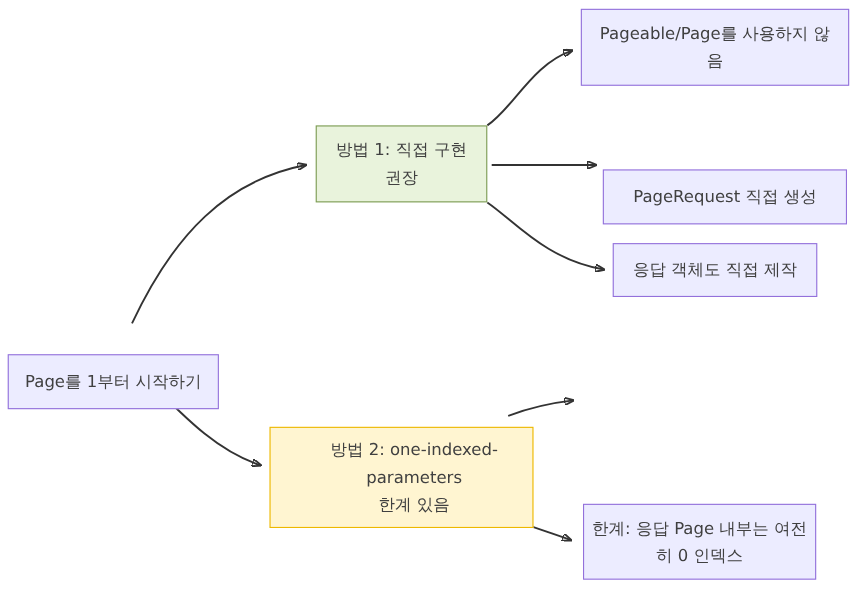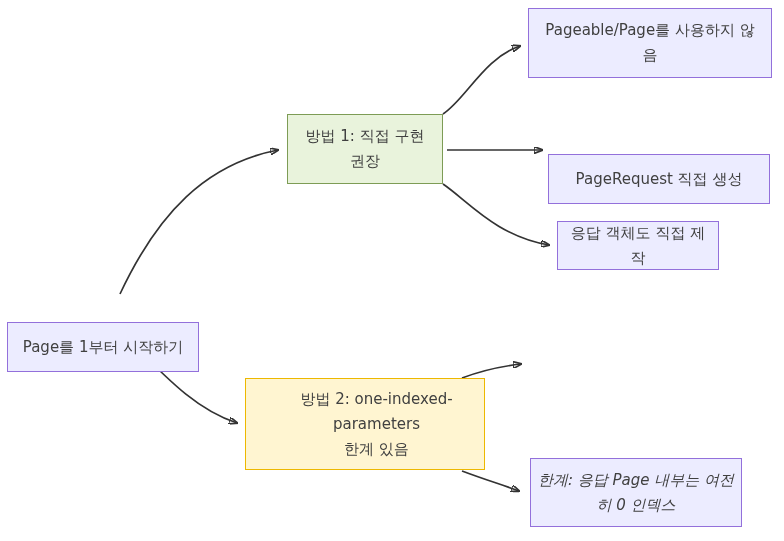--- a/index.html
+++ b/index.html
@@ -52,28 +52,28 @@
     <path d="M 443 184 C 468 201, 496 236, 549 245" marker-end="url(#arrow)"></path>
     <path d="M 462 378 C 486 369, 504 366, 521 364" marker-end="url(#arrow)"></path>
     <path d="M 462 471 C 486 480, 503 485, 519 491" marker-end="url(#arrow)"></path>
   </svg>
 
   <div class="node lavender" style="left:7px;   top:295px; width:192px; height:50px;margin-top:27px;">Page를 1부터 시작하기</div>
 
   <div class="node green" style="left:287px; top:114px; width:156px; height:70px;">방법 1: 직접 구현
 권장</div>
 
-  <div class="node yellow" style="left:245px; top:378px; width:240px; height:92px;padding-left:29px;">방법 2: one-indexed-
+  <div class="node yellow" style="left:245px; top:388px; width:240px; height:92px;padding-left:29px;">방법 2: one-indexed-
 parameters
 한계 있음</div>
 
   <div class="node lavender" style="left:528px; top:8px;   width:244px; height:70px;">Pageable/Page를 사용하지 않
 음</div>
 
   <div class="node lavender" style="left:548px; top:123px; width:222px; height:50px;margin-top:31px;">PageRequest 직접 생성</div>
 
-  <div class="node lavender" style="left:557px; top:221px; width:162px; height:49px;">응답 객체도 직접 제작</div>
+  <div class="node lavender" style="left:557px; top:221px; width:186px; height:49px;">응답 객체도 직접 제작</div>
 
 
-  <div class="node lavender" style="left:530px; top:458px; width:212px; height:69px;font-style:italic;">한계: 응답 Page 내부는 여전
+  <div class="node lavender" style="left:530px; top:458px; width:212px; height:69px;">한계: 응답 Page 내부는 여전
 히 0 인덱스</div>
 
 </div>
 
 </body></html>

